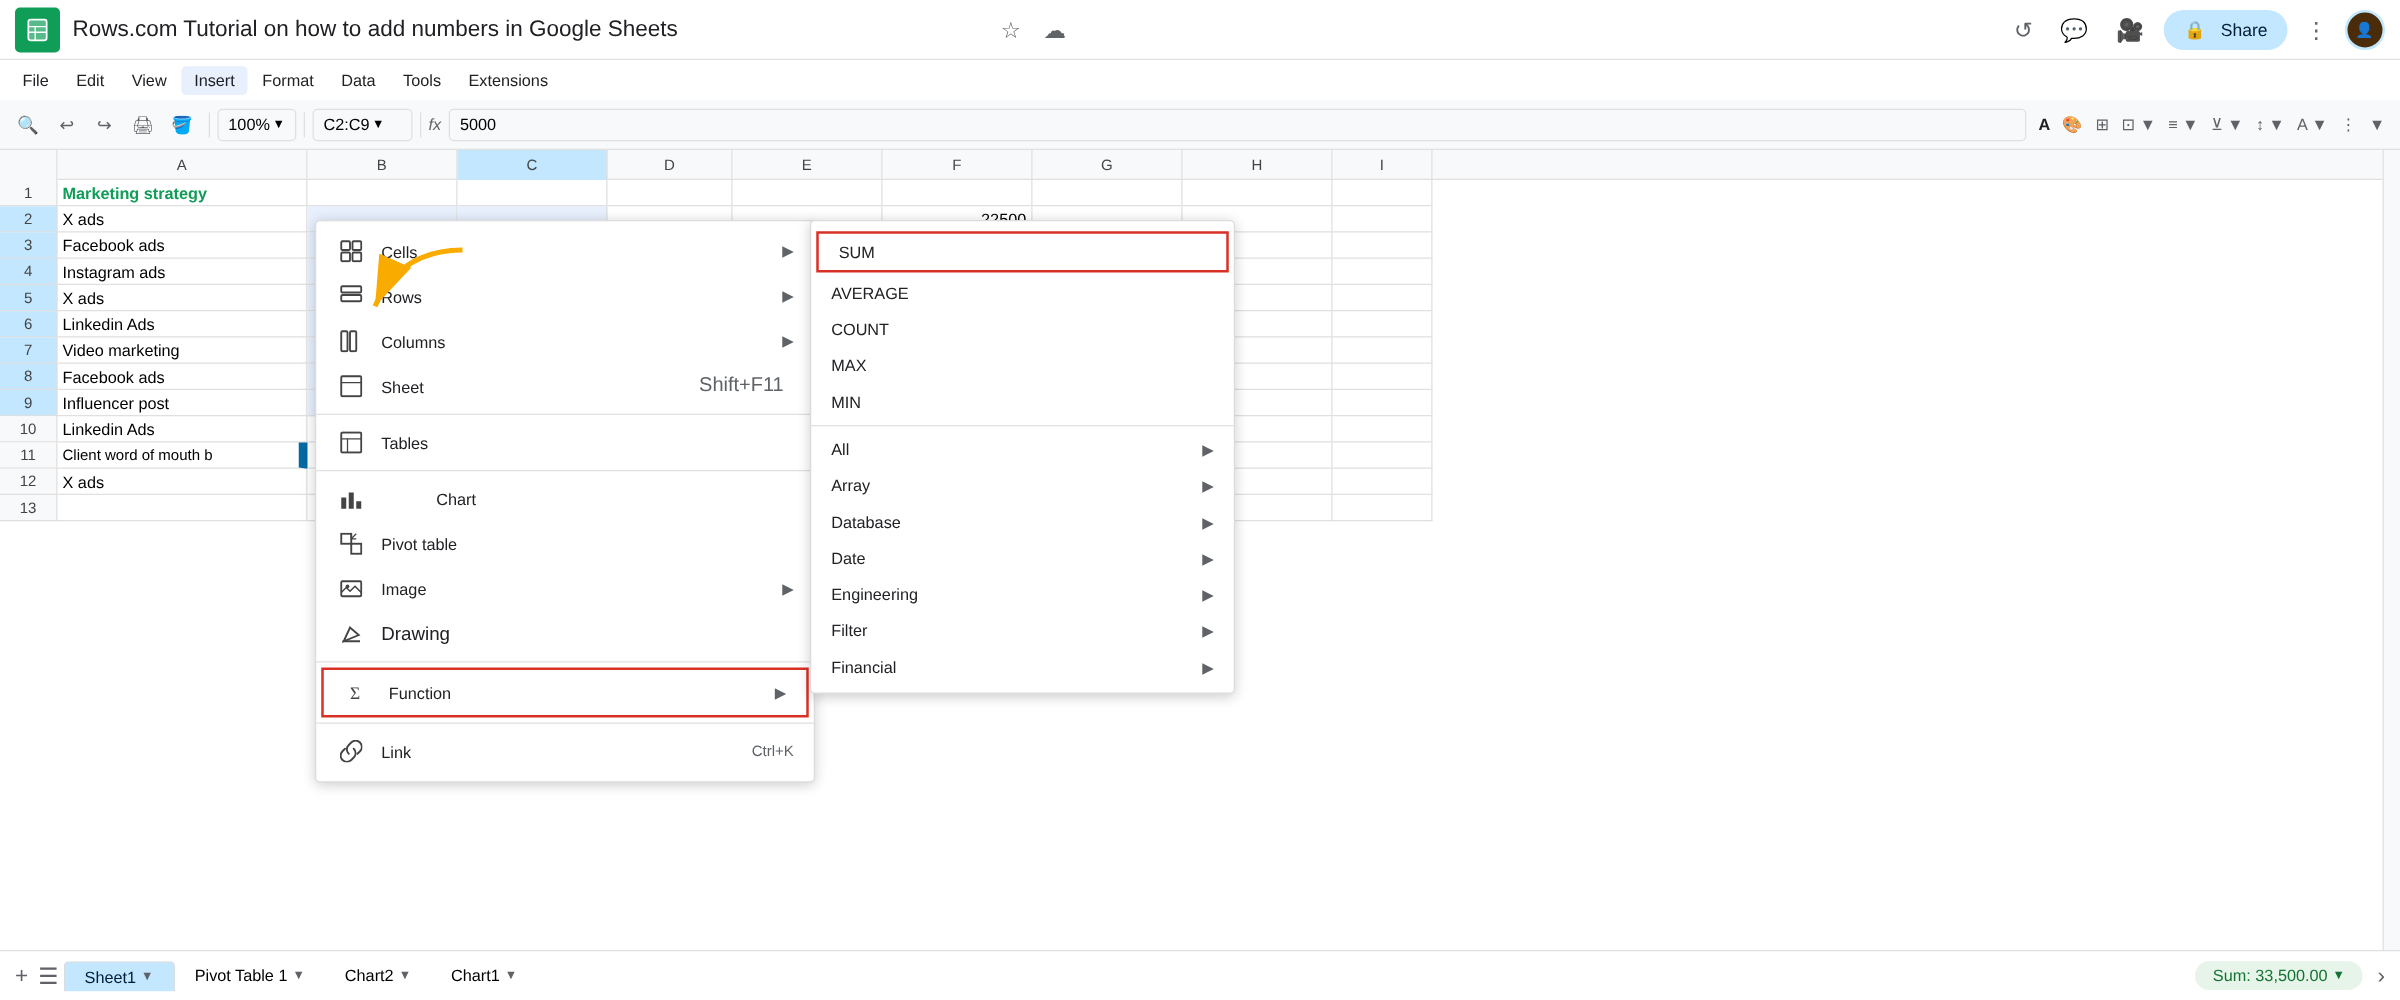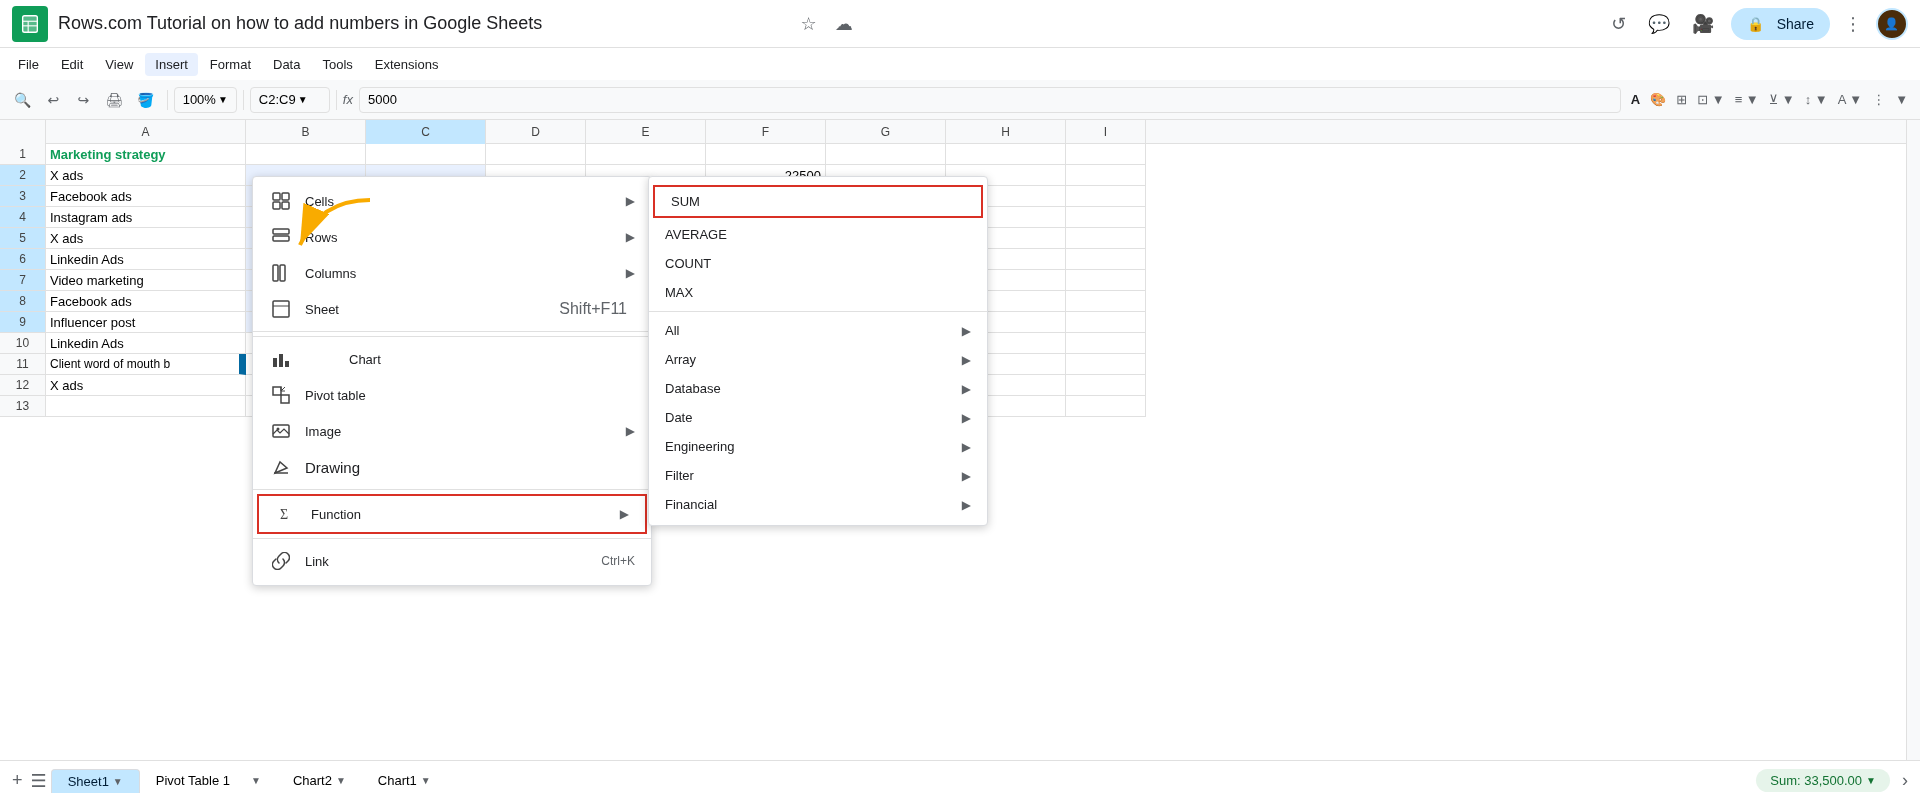--- a/index.html
+++ b/index.html
@@ -315,20 +315,30 @@
             <rect x="1" y="1" width="16" height="16" rx="1" fill="none" stroke="#444" stroke-width="1.5"></rect>
             <line x1="1" y1="6" x2="17" y2="6" stroke="#444" stroke-width="1"></line>
           </svg>
       </span>
       <span style="flex:1;">Sheet</span>
       <span style="color:#5f6368;font-size:16px;margin-right:8px;">Shift+F11</span>
     </div>
 
     <div style="height:1px;background:#e0e0e0;margin:4px 0;"></div>
 
+    <div style="display:flex;align-items:center;padding:6px 16px;cursor:pointer;font-size:13px;color:#202124;">
+      <span style="width:24px;height:24px;margin-right:12px;display:flex;align-items:center;justify-content:center;color:#444;flex-shrink:0;">
+        <svg width="18" height="18" viewBox="0 0 18 18">
+            <rect x="1" y="1" width="16" height="16" rx="1" fill="none" stroke="#444" stroke-width="1.5"></rect>
+            <line x1="1" y1="6" x2="17" y2="6" stroke="#444" stroke-width="1"></line>
+            <line x1="6" y1="6" x2="6" y2="17" stroke="#444" stroke-width="1"></line>
+          </svg>
+      </span>
+      <span style="flex:1;">Tables</span>
+    </div>
 
     <div style="height:1px;background:#e0e0e0;margin:4px 0;"></div>
 
     <div style="display:flex;align-items:center;padding:6px 16px;cursor:pointer;font-size:13px;color:#202124;gap:44px;">
       <span style="width:24px;height:24px;margin-right:12px;display:flex;align-items:center;justify-content:center;color:#444;flex-shrink:0;">
         <svg width="18" height="18" viewBox="0 0 18 18">
             <rect x="1" y="8" width="4" height="9" fill="#444"></rect>
             <rect x="7" y="4" width="4" height="13" fill="#444"></rect>
             <rect x="13" y="11" width="4" height="6" fill="#444"></rect>
           </svg>
@@ -406,20 +416,23 @@
     </div>
 
     <div style="display:flex;align-items:center;padding:7px 16px;cursor:pointer;font-size:13px;color:#202124;">
       <span style="flex:1;">COUNT</span>
     </div>
 
     <div style="display:flex;align-items:center;padding:7px 16px;cursor:pointer;font-size:13px;color:#202124;">
       <span style="flex:1;">MAX</span>
     </div>
 
+    <div style="display:flex;align-items:center;padding:7px 16px;cursor:pointer;font-size:13px;color:#202124;">
+      <span style="flex:1;">MIN</span>
+    </div>
 
     <div style="height:1px;background:#e0e0e0;margin:4px 0;"></div>
 
     <div style="display:flex;align-items:center;padding:7px 16px;cursor:pointer;font-size:13px;color:#202124;">
       <span style="flex:1;">All</span>
       <span style="color:#5f6368;font-size:12px;">▶</span>
     </div>
 
     <div style="display:flex;align-items:center;padding:7px 16px;cursor:pointer;font-size:13px;color:#202124;">
       <span style="flex:1;">Array</span>
@@ -468,21 +481,21 @@
 
 <div style="position:fixed;bottom:0;left:0;right:0;height:40px;background:#fff;border-top:1px solid #e0e0e0;display:flex;align-items:center;padding:0 8px;">
   <button style="background:none;border:none;cursor:pointer;padding:4px;color:#5f6368;font-size:18px;">+</button>
   <button style="background:none;border:none;cursor:pointer;padding:4px;color:#5f6368;font-size:18px;">☰</button>
 
   <div style="padding:4px 16px;border-radius:4px 4px 0 0;font-size:13px;cursor:pointer;display:flex;align-items:center;gap:4px;background:#c2e7ff;color:#001d35;font-weight:500;border:1px solid #dadce0;border-bottom:none;">
     <span>Sheet1</span>
     <span style="font-size:10px;color:#5f6368;">▼</span>
   </div>
 
-  <div style="padding:4px 16px;border-radius:4px 4px 0 0;font-size:13px;cursor:pointer;display:flex;align-items:center;gap:21px;">
+  <div style="padding:4px 16px;border-radius:4px 4px 0 0;font-size:13px;cursor:pointer;display:flex;align-items:center;gap:4px;">
     <span>Pivot Table 1</span>
     <span style="font-size:10px;color:#5f6368;">▼</span>
   </div>
 
   <div style="padding:4px 16px;border-radius:4px 4px 0 0;font-size:13px;cursor:pointer;display:flex;align-items:center;gap:4px;">
     <span>Chart2</span>
     <span style="font-size:10px;color:#5f6368;">▼</span>
   </div>
 
   <div style="padding:4px 16px;border-radius:4px 4px 0 0;font-size:13px;cursor:pointer;display:flex;align-items:center;gap:4px;">

